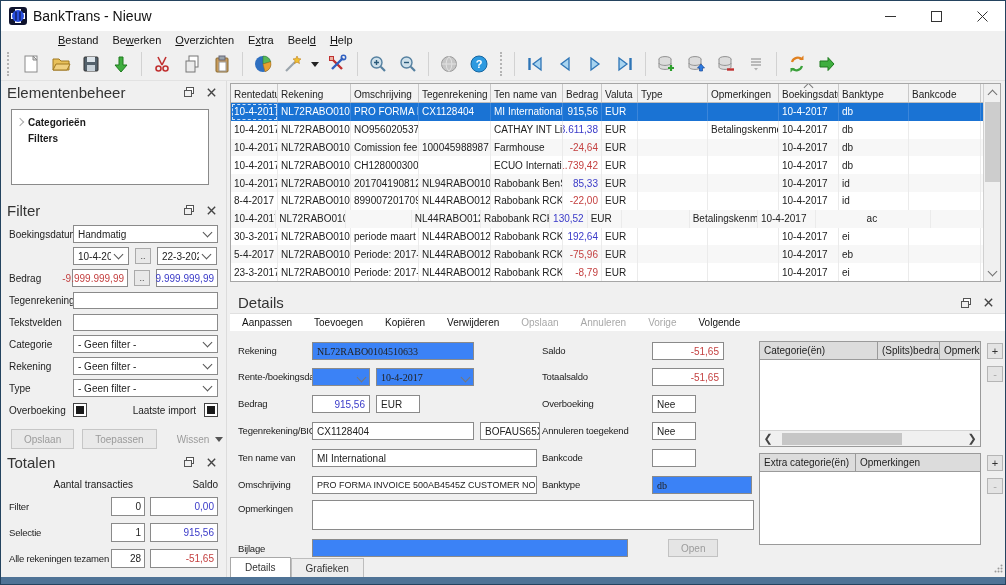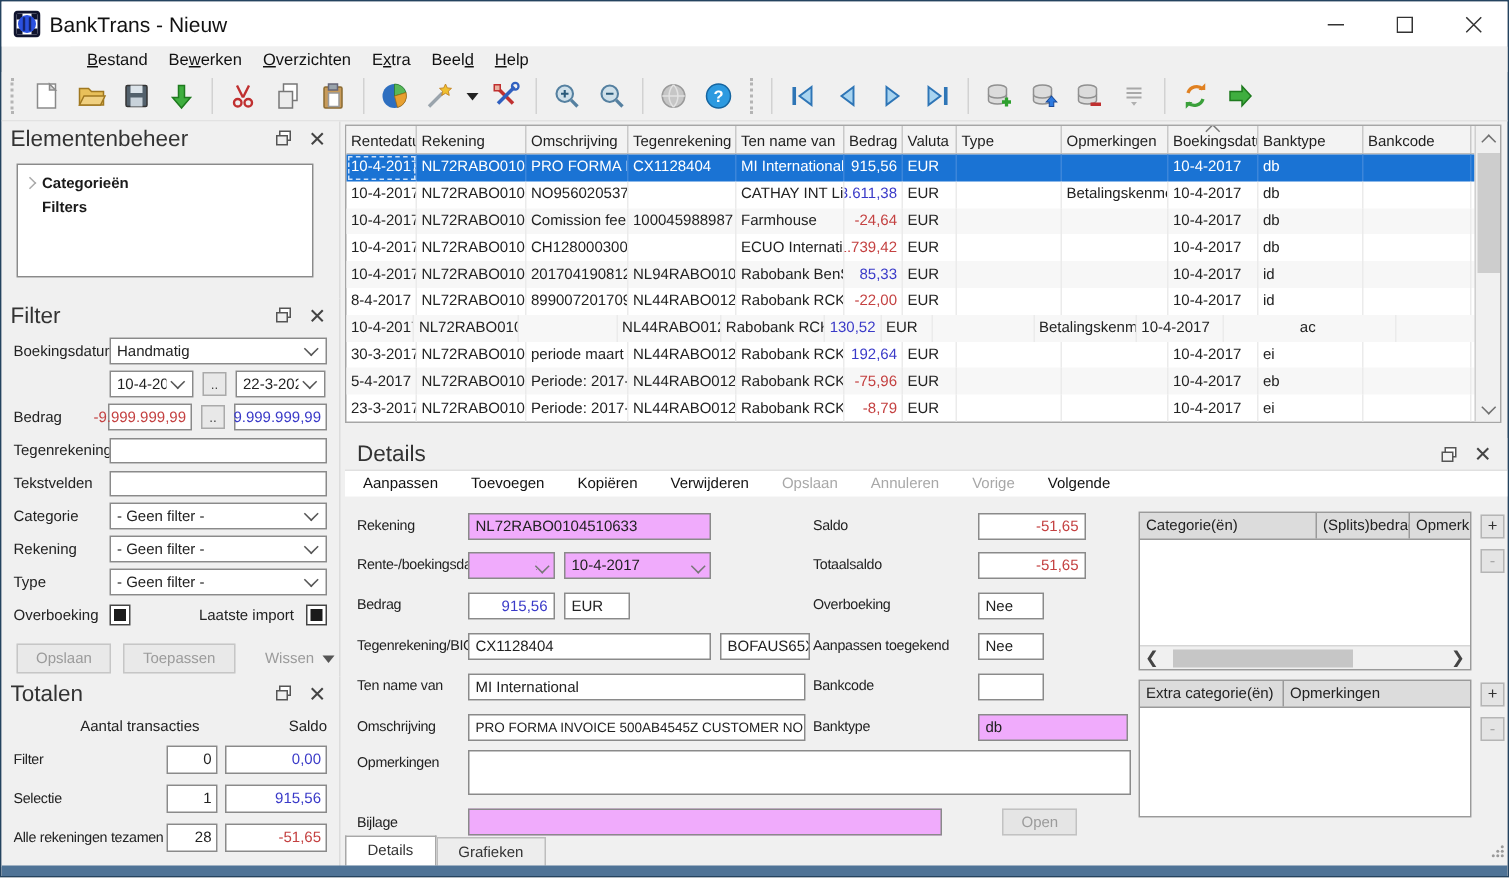--- a/index.html
+++ b/index.html
@@ -85,21 +85,21 @@
   
   .details{position:absolute;left:229px;top:291px;right:0;bottom:7px;background:#f0f0f0;}
   .dhead{height:22px;display:flex;align-items:center;padding:0 8px;font-size:15px;color:#333;border-bottom:1px solid #e0e0e0;}
   .dhead .ptitle{flex:1;}
   .dactions{height:17px;background:#fff;display:flex;align-items:center;padding-left:12px;font-size:10px;}
   .dact{margin-right:22px;color:#111;}
   .dact.disabled{color:#a8a8a8;}
   .dform{position:relative;flex:1;}
   .dlabel{position:absolute;font-size:9.5px;letter-spacing:-0.2px;white-space:nowrap;color:#222;}
   .dinput{position:absolute;height:18px;background:#fff;border:1px solid #8a8a8a;display:flex;align-items:center;padding:0 4px;font-size:10px;overflow:hidden;white-space:nowrap;}
-  .dinput.gray{background:#f0abfc;}
+  .dinput.gray{background:#3b82f6;font-family:Liberation Serif, serif;}
   .dinput.right{justify-content:flex-end;}
   .dcombochev{margin-left:auto;width:7px;height:7px;border-right:1.4px solid #777;border-bottom:1.4px solid #777;transform:rotate(45deg);flex:none;}
   .openbtn{position:absolute;height:18px;padding:0 12px;background:#e5e5e5;border:1px solid #c2c2c2;color:#9b9b9b;display:flex;align-items:center;font-size:10px;}
   
   .cattable{position:absolute;background:#fff;border:1px solid #9a9a9a;}
   .cathead{display:flex;height:18px;background:#dcdcdc;border-bottom:1px solid #9a9a9a;}
   .cath{padding:2px 4px;border-right:1px solid #9a9a9a;font-size:10px;white-space:nowrap;overflow:hidden;display:flex;align-items:center;}
   .hscroll{position:absolute;left:0;bottom:0;width:100%;height:16px;background:#f0f0f0;border-top:1px solid #d5d5d5;display:flex;align-items:center;}
   .harrow{width:16px;text-align:center;font-size:11px;color:#444;}
   .hthumb{position:absolute;left:22px;top:2px;width:120px;height:12px;background:#c6c6c6;}
@@ -742,21 +742,21 @@
 
       <span class="dlabel" style="left:312px;top:14px;">Saldo</span>
       <span class="dinput right neg" style="left:422px;top:11px;width:72px;">-51,65</span>
 
       <span class="dlabel" style="left:312px;top:40px;">Totaalsaldo</span>
       <span class="dinput right neg" style="left:422px;top:37px;width:72px;">-51,65</span>
 
       <span class="dlabel" style="left:312px;top:67px;">Overboeking</span>
       <span class="dinput" style="left:422px;top:64px;width:44px;">Nee</span>
 
-      <span class="dlabel" style="left:312px;top:94px;">Aanpassen toegekend</span>
+      <span class="dlabel" style="left:312px;top:94px;">Annuleren toegekend</span>
       <span class="dinput" style="left:422px;top:91px;width:44px;">Nee</span>
 
       <span class="dlabel" style="left:312px;top:121px;">Bankcode</span>
       <span class="dinput" style="left:422px;top:118px;width:44px;"></span>
 
       <span class="dlabel" style="left:312px;top:148px;">Banktype</span>
       <span class="dinput gray" style="left:422px;top:145px;width:100px;">db</span>
 
       <div class="cattable" style="left:529px;top:10px;width:222px;height:106px;">
         <div class="cathead">

